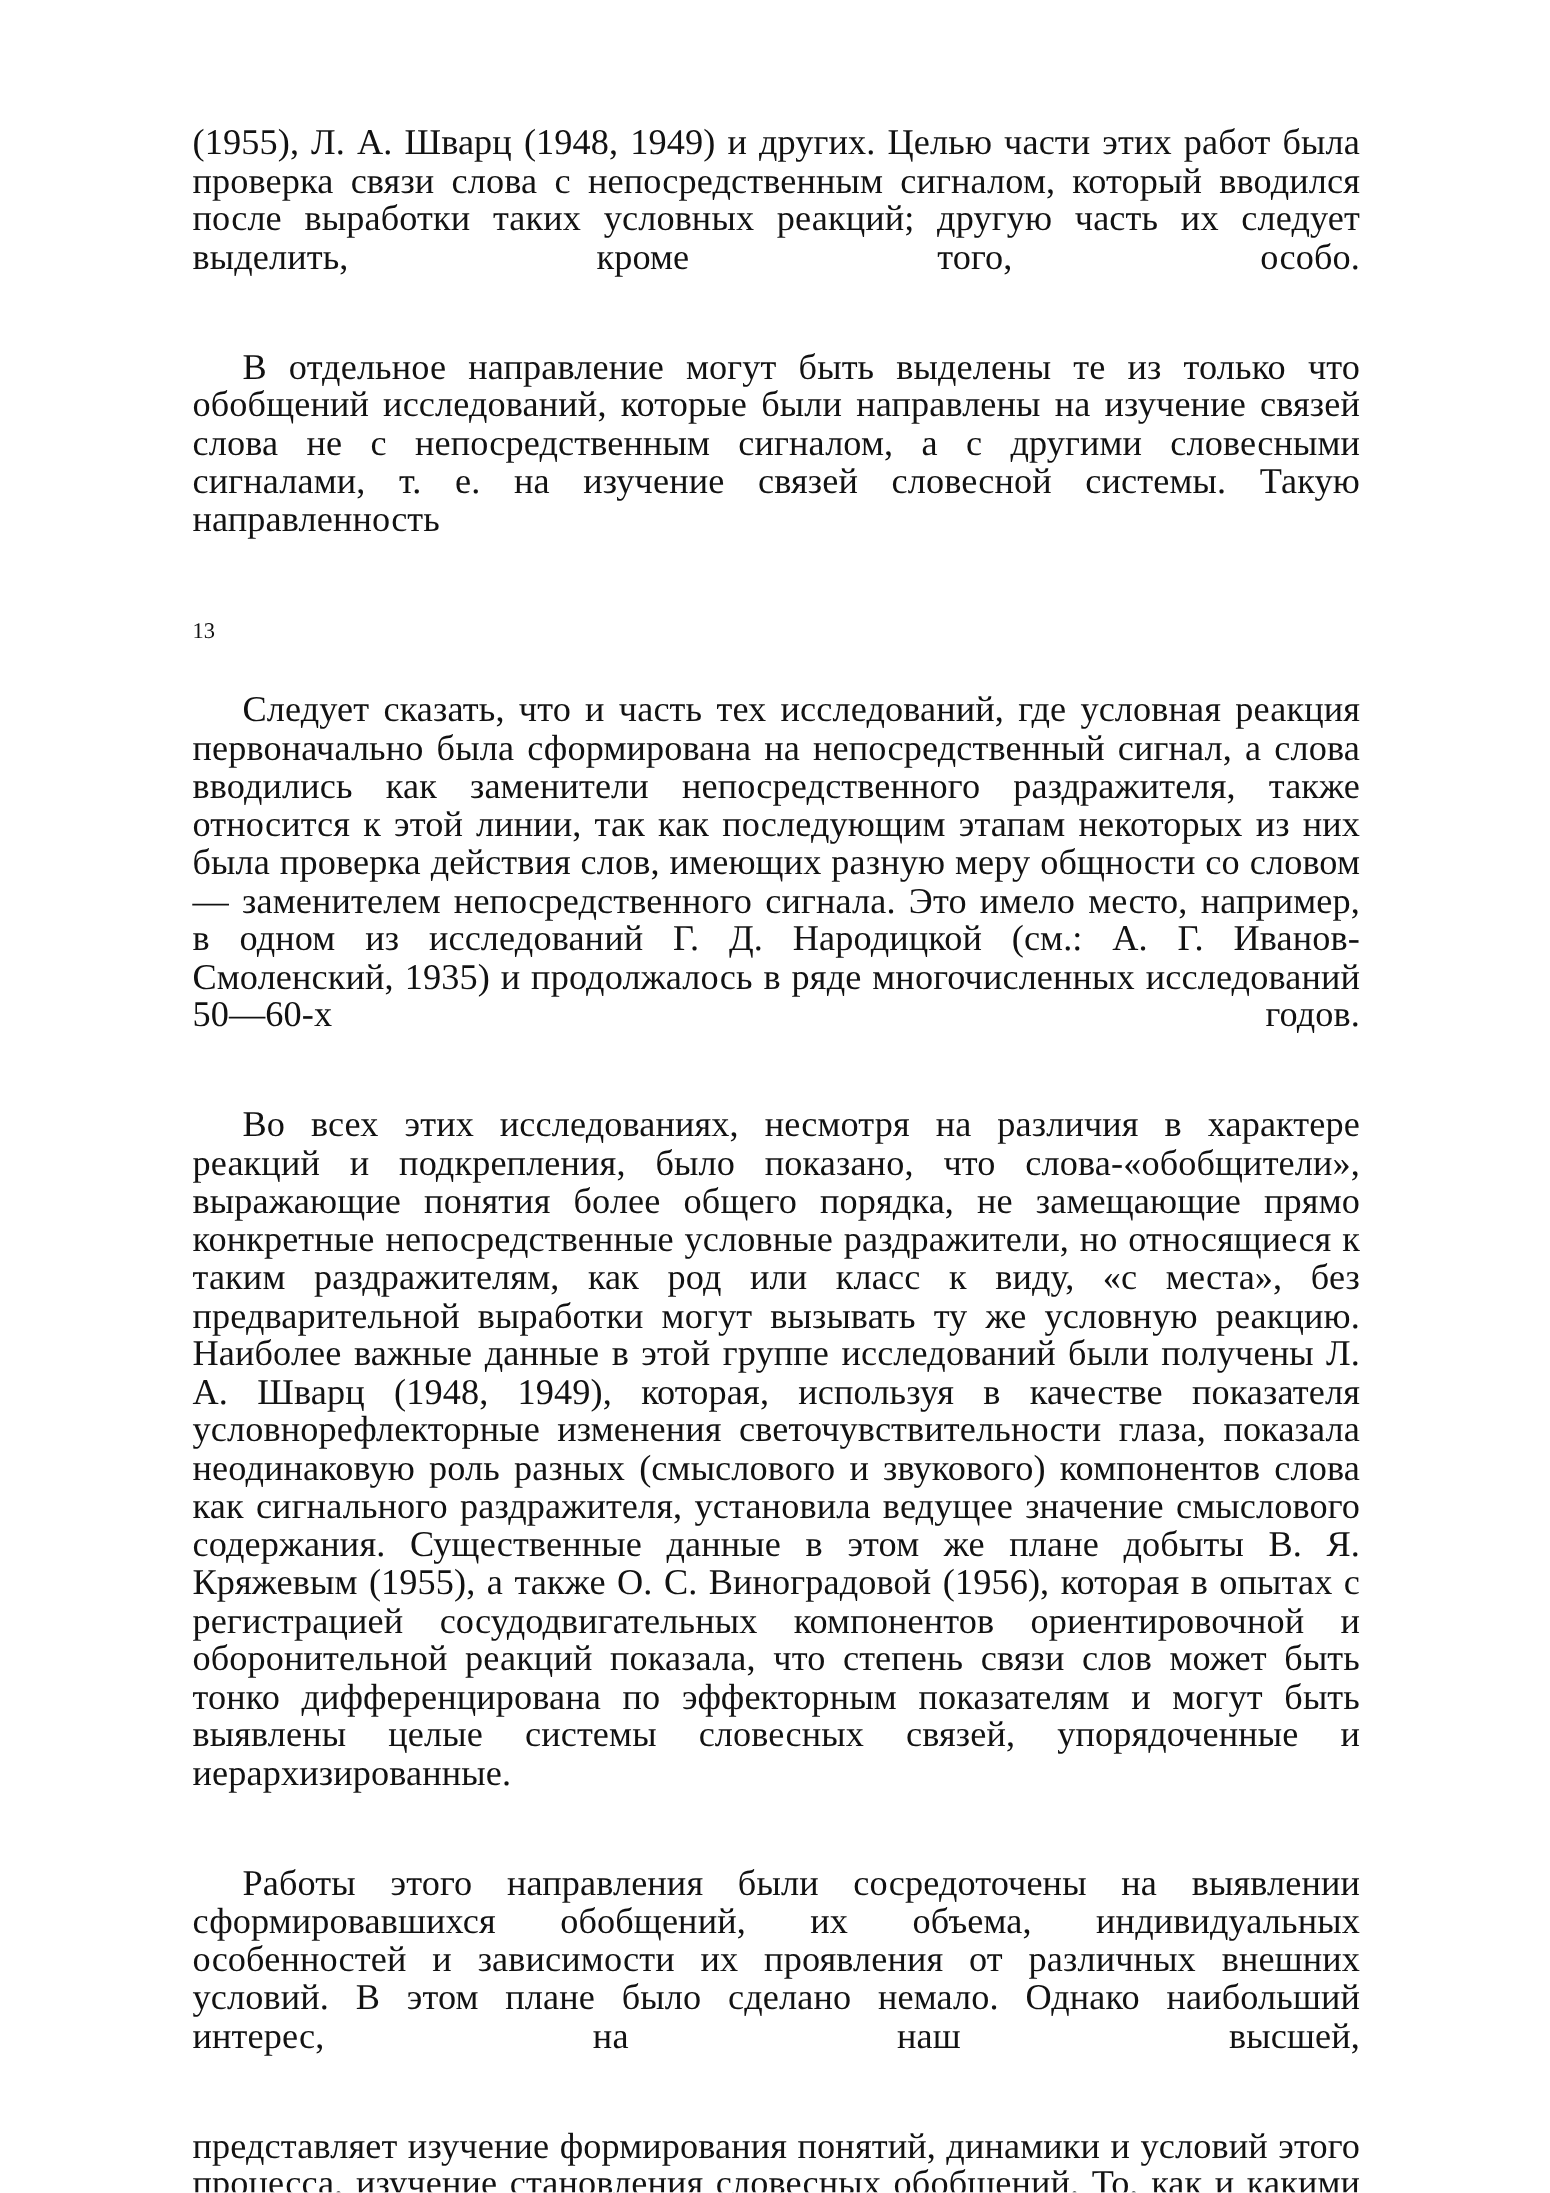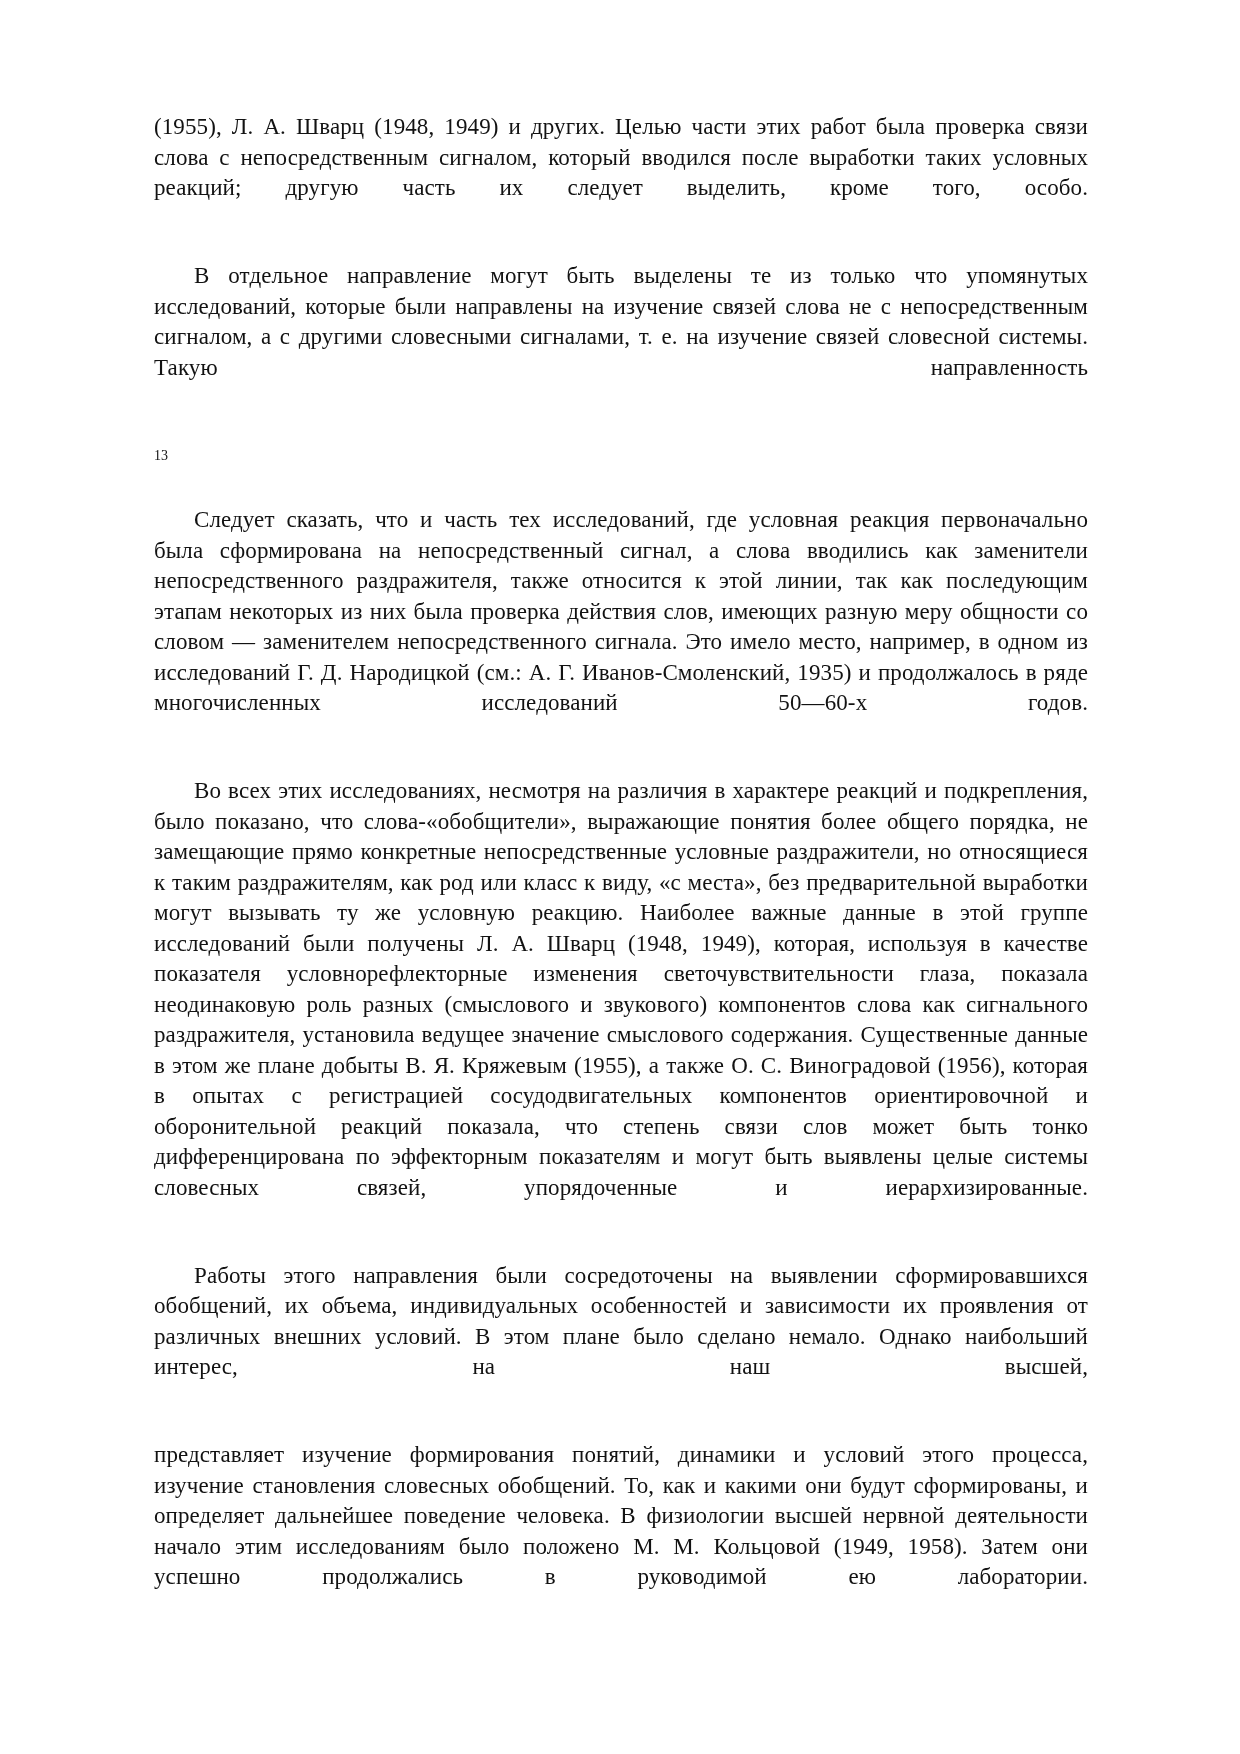--- a/index.html
+++ b/index.html
@@ -26,22 +26,22 @@
   }
 
   .text-column {
     position: absolute;
     left: 154px;
     top: 96px;
     width: 934px;
   }
 
   .para {
-    margin: 16px 0 27px 0;
-    font-size: 23px;
+    margin: 3px 0 27px 0;
+    font-size: 29px;
     line-height: 30.5px;
     text-align: justify;
     text-justify: inter-word;
     letter-spacing: 0.1px;
     word-spacing: 0.4px;
     color: #121212;
   }
 
   .para.indent {
     text-indent: 40px;
@@ -53,21 +53,21 @@
 
   
   .para:after {
     content: "";
     display: inline-block;
     width: 100%;
   }
 
   .page-marker {
     margin: 0 0 27px 0;
-    font-size: 14px;
+    font-size: 18px;
     line-height: 30.5px;
     text-align: left;
     color: #121212;
   }
 
   .gap-before {
     margin-top: 22px;
   }
 
   .gap-after {
@@ -80,21 +80,21 @@
 </style>
 </head>
 <body>
 
 <div class="page">
 
   <div class="text-column">
 
     <p class="para no-indent">(1955), Л. А. Шварц (1948, 1949) и других. Целью части этих работ была проверка связи слова с непосредственным сигналом, который вводился после выработки таких условных реакций; другую часть их следует выделить, кроме того, особо.</p>
 
-    <p class="para indent">В отдельное направление могут быть выделены те из только что упомянутых исследований, которые были направлены на изучение связей слова не с непосредственным сигналом, а с другими словесными сигналами, т. е. на изучение связей словесной системы. Такую направленность</p>
+    <p class="para indent">В отдельное направление могут быть выделены те из только что обобщений исследований, которые были направлены на изучение связей слова не с непосредственным сигналом, а с другими словесными сигналами, т. е. на изучение связей словесной системы. Такую направленность</p>
 
     <p class="page-marker gap-before gap-after">13</p>
 
 
     <p class="para indent">Следует сказать, что и часть тех исследований, где условная реакция первоначально была сформирована на непосредственный сигнал, а слова вводились как заменители непосредственного раздражителя, также относится к этой линии, так как последующим этапам некоторых из них была проверка действия слов, имеющих разную меру общности со словом — заменителем непосредственного сигнала. Это имело место, например, в одном из исследований Г. Д. Народицкой (см.: А. Г. Иванов-Смоленский, 1935) и продолжалось в ряде многочисленных исследований 50—60-х годов.</p>
 
     <p class="para indent">Во всех этих исследованиях, несмотря на различия в характере реакций и подкрепления, было показано, что слова-«обобщители», выражающие понятия более общего порядка, не замещающие прямо конкретные непосредственные условные раздражители, но относящиеся к таким раздражителям, как род или класс к виду, «с места», без предварительной выработки могут вызывать ту же условную реакцию. Наиболее важные данные в этой группе исследований были получены Л. А. Шварц (1948, 1949), которая, используя в качестве показателя условнорефлекторные изменения светочувствительности глаза, показала неодинаковую роль разных (смыслового и звукового) компонентов слова как сигнального раздражителя, установила ведущее значение смыслового содержания. Существенные данные в этом же плане добыты В. Я. Кряжевым (1955), а также О. С. Виноградовой (1956), которая в опытах с регистрацией сосудодвигательных компонентов ориентировочной и оборонительной реакций показала, что степень связи слов может быть тонко дифференцирована по эффекторным показателям и могут быть выявлены целые системы словесных связей, упорядоченные и иерархизированные.</p>
 
     <p class="para indent">Работы этого направления были сосредоточены на выявлении сформировавшихся обобщений, их объема, индивидуальных особенностей и зависимости их проявления от различных внешних условий. В этом плане было сделано немало. Однако наибольший интерес, на наш высшей,</p>
 

